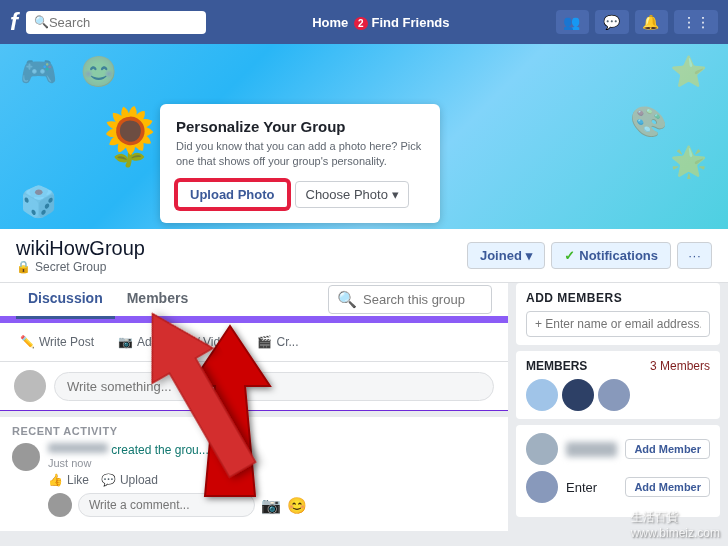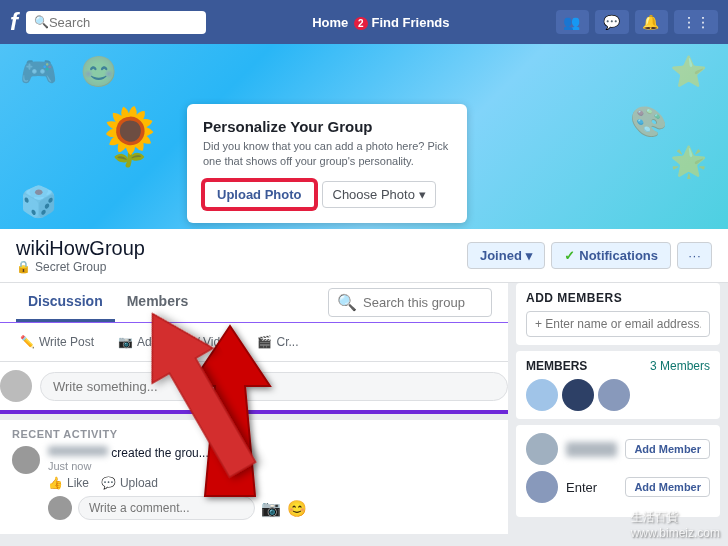--- a/index.html
+++ b/index.html
@@ -82,21 +82,20 @@
     }
     .cover-content {
       position: absolute;
       top: 60px;
       left: 160px;
       background: white;
       border-radius: 6px;
       padding: 14px 16px;
       max-width: 280px;
       box-shadow: 0 2px 8px rgba(0,0,0,0.2);
-      margin-left: 27px;
     }
     .cover-content h3 {
       font-size: 15px;
       font-weight: bold;
       color: #1d2129;
       margin-bottom: 4px;
     }
     .cover-content p {
       font-size: 11px;
       color: #606770;
@@ -207,21 +206,21 @@
     .left-panel {
       flex: 1;
       padding: 0;
       overflow: hidden;
     }
     .tabs-bar {
       background: white;
       display: flex;
       align-items: center;
       padding: 0 16px;
-      border-bottom: 1px solid #8b5cf6;
+      border-bottom: 7px solid #8b5cf6;
       gap: 20px;
       height: 40px;
       justify-content: space-between;
     }
     .tabs-left {
       display: flex;
       gap: 0;
     }
     .tab {
       font-size: 14px;
@@ -266,25 +265,25 @@
       align-items: center;
       gap: 4px;
       font-size: 12px;
       color: #606770;
       cursor: pointer;
       padding: 4px 8px;
       border-radius: 4px;
     }
     .post-write-area {
       background: white;
-      padding: 8px 0;
+      padding: 8px 14px;
       display: flex;
       align-items: center;
       gap: 8px;
-      border-bottom: 4px solid #6d28d9;
+      border-bottom: 1px solid #6d28d9;
     }
     .avatar-circle {
       width: 32px;
       height: 32px;
       border-radius: 50%;
       background: #c0c0c0;
       flex-shrink: 0;
       overflow: hidden;
     }
     .write-input {
@@ -311,21 +310,21 @@
       margin-bottom: 6px;
     }
     .activity-item {
       display: flex;
       align-items: flex-start;
       gap: 8px;
       margin-bottom: 6px;
     }
     .activity-text {
       font-size: 12px;
-      color: #0f172a;
+      color: #0f766e;
     }
     .activity-time {
       font-size: 11px;
       color: #90949c;
     }
     .activity-actions {
       display: flex;
       gap: 12px;
       margin-top: 4px;
     }
@@ -390,21 +389,21 @@
       margin-bottom: 6px;
     }
     .members-title {
       font-size: 12px;
       font-weight: bold;
       color: #1d2129;
       text-transform: uppercase;
     }
     .members-count {
       font-size: 12px;
-      color: #0f766e;
+      color: #7f1d1d;
     }
     .member-avatars {
       display: flex;
       gap: 4px;
     }
     .member-avatar {
       width: 32px;
       height: 32px;
       border-radius: 50%;
       background: #c0c0c0;

